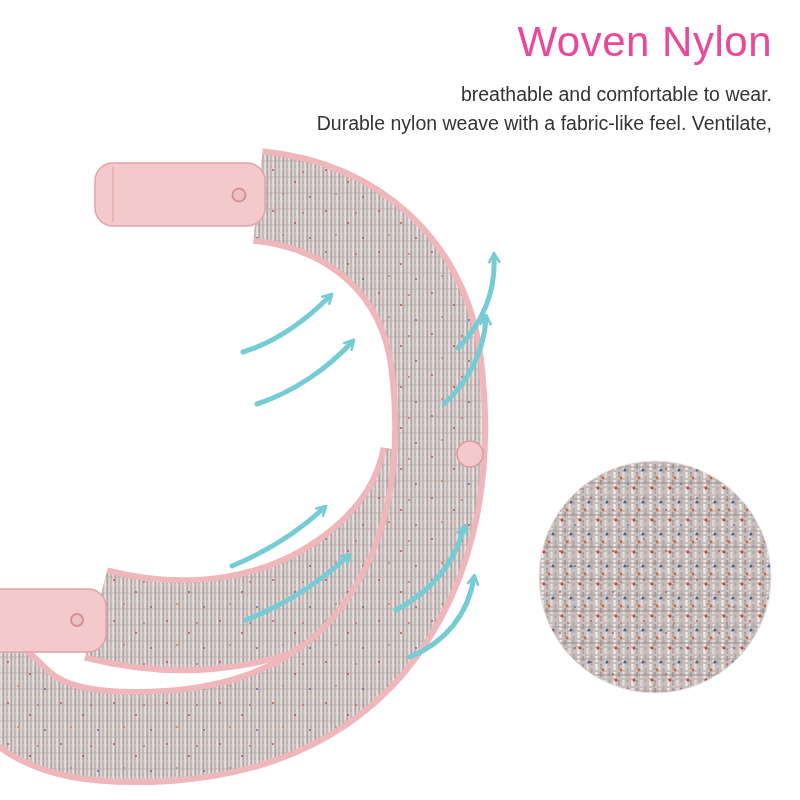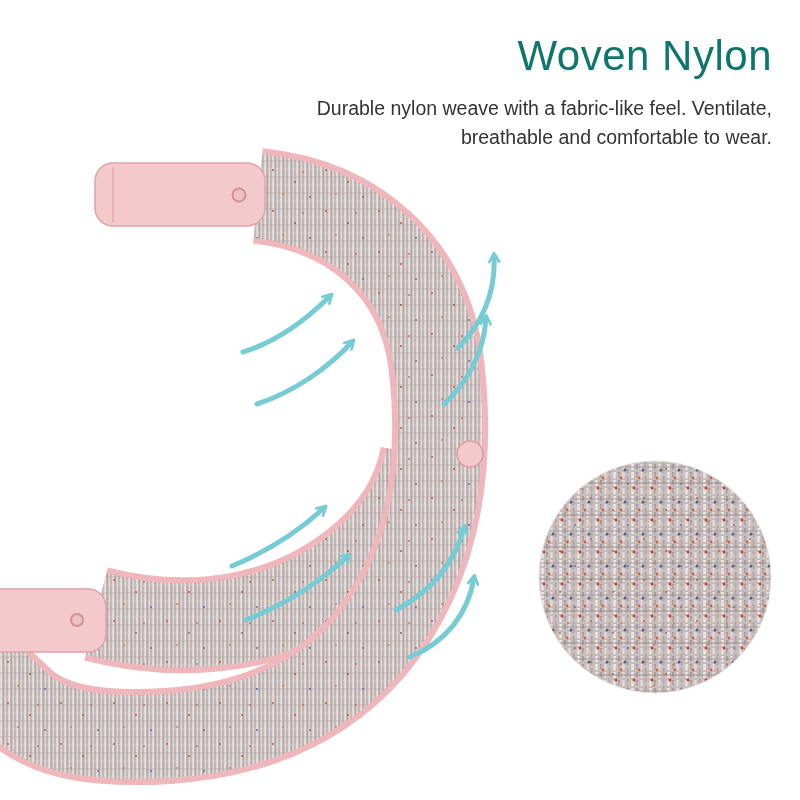--- a/index.html
+++ b/index.html
@@ -6,24 +6,24 @@
   .stage {
     position:relative;
     width:800px; height:800px;
     background:#ffffff;
     overflow:hidden;
     font-family:"Liberation Sans", sans-serif;
   }
   .art { position:absolute; left:0; top:0; }
   .header { position:absolute; top:0; right:28px; width:740px; text-align:right; }
   .title {
-    margin-top:32px;
+    margin-top:18px;
     font-size:42px;
     font-weight:400;
-    color:#0f766e;
+    color:#ec4899;
     letter-spacing:0.5px;
   }
   .desc {
     margin-top:14px;
     font-size:19.5px;
     line-height:1.5;
     color:#333333;
   }
   .desc div { white-space:nowrap; }
 </style>
@@ -114,18 +114,18 @@
     <g>
       <circle cx="655" cy="577" r="116" fill="url(#weaveL)"></circle>
       <circle cx="655" cy="577" r="116" fill="url(#specks)" opacity="0.8"></circle>
       <circle cx="655" cy="577" r="116" fill="none" stroke="#e9e4e4" stroke-width="1"></circle>
     </g>
   </svg>
 
   <div class="header">
     <div class="title">Woven Nylon</div>
     <div class="desc">
+      <div>breathable and comfortable to wear.</div>
       <div>Durable nylon weave with a fabric-like feel. Ventilate,</div>
-      <div>breathable and comfortable to wear.</div>
     </div>
   </div>
 
 </div>
 
 </body></html>

